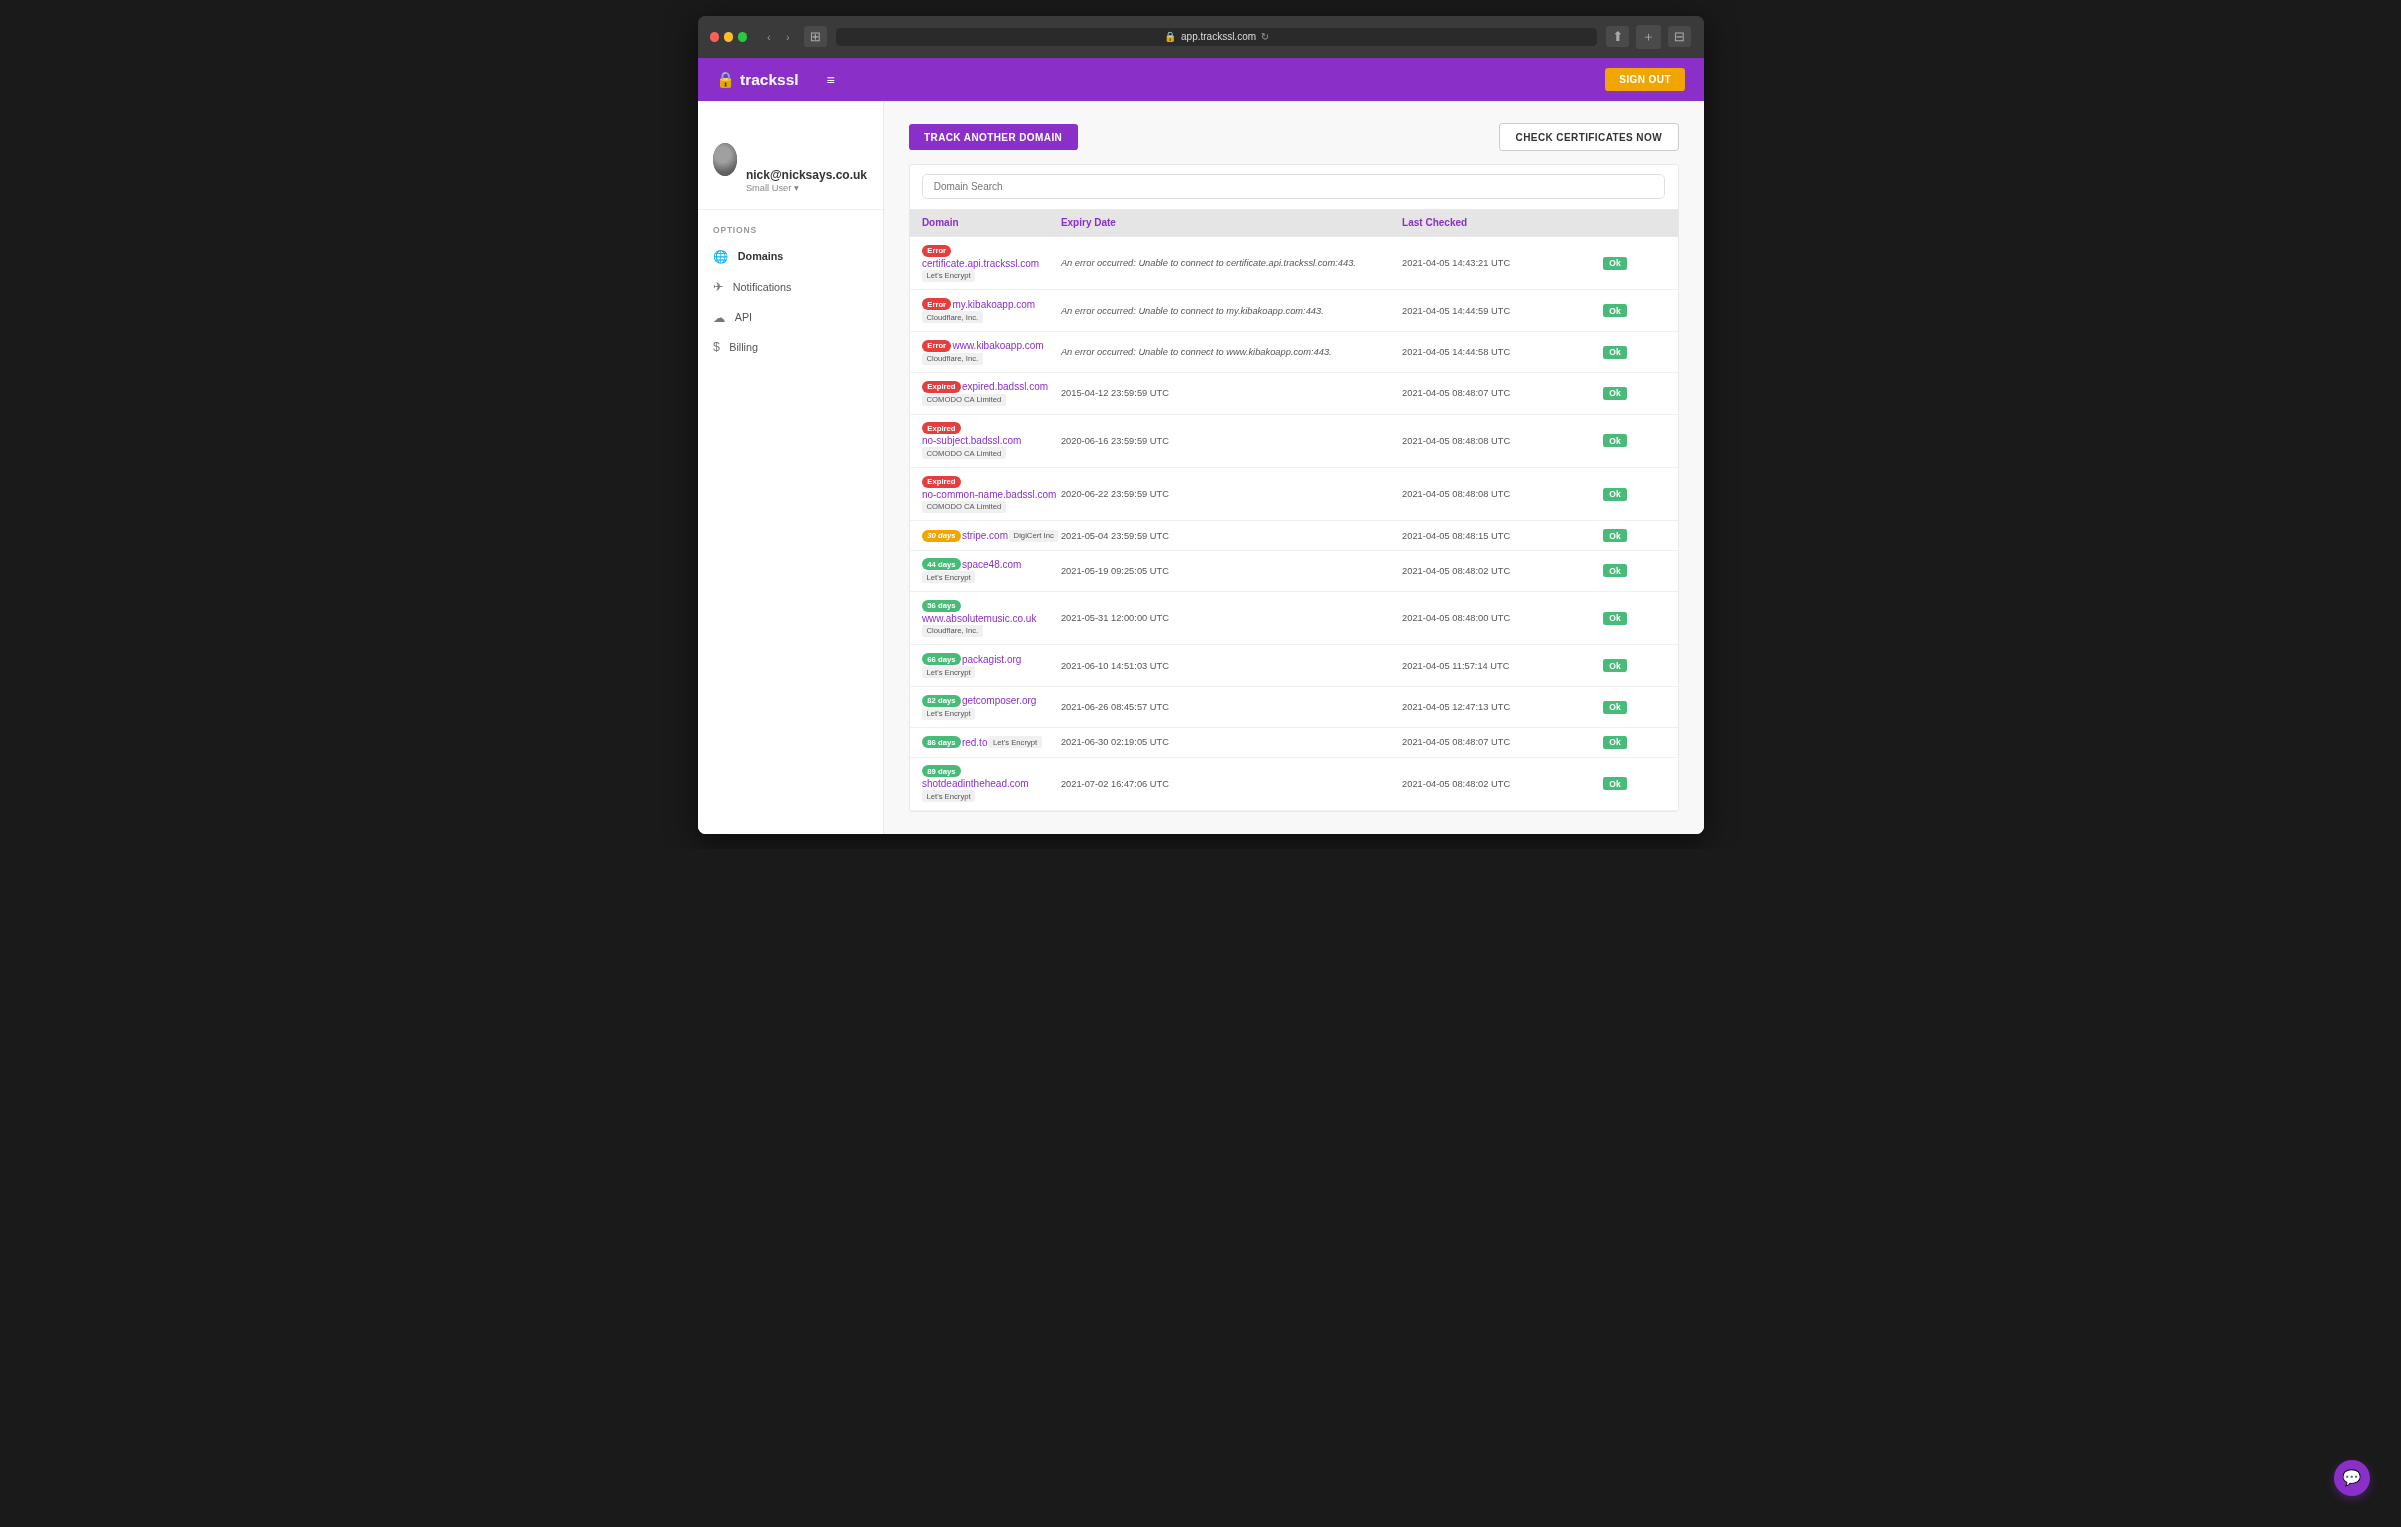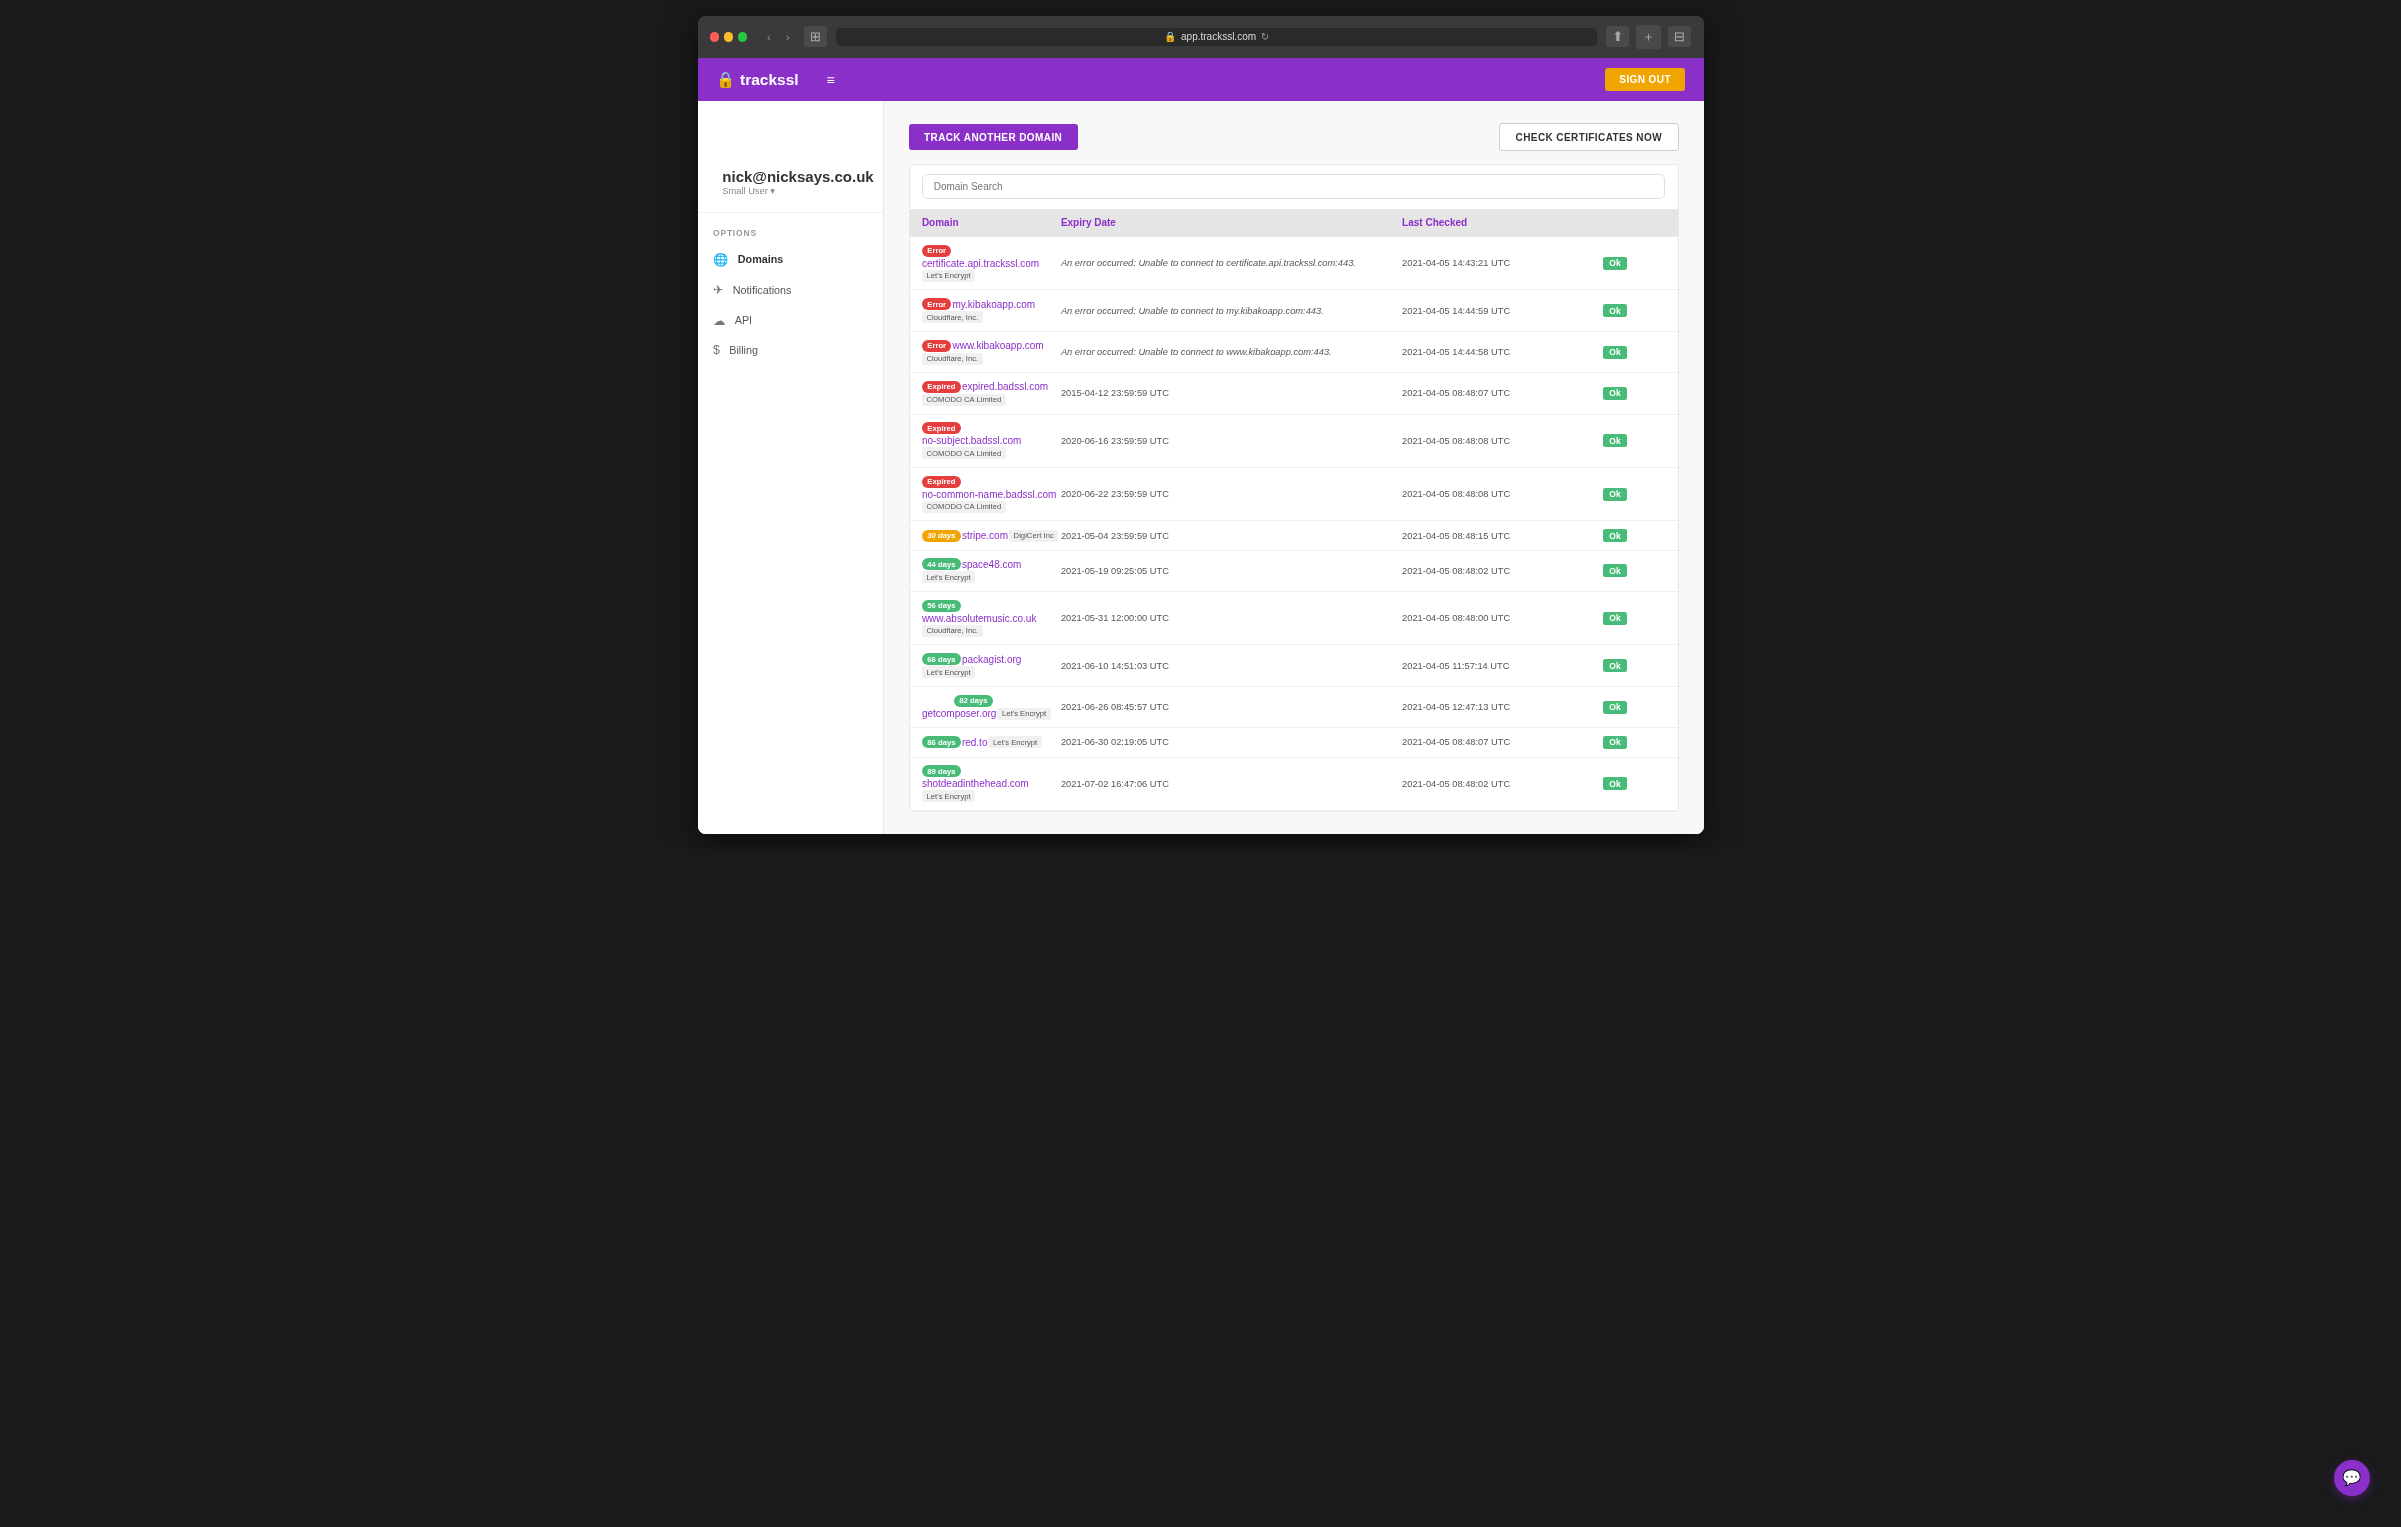--- a/index.html
+++ b/index.html
@@ -119,21 +119,21 @@
       overflow: hidden;
     }
 
     .avatar-img {
       width: 100%;
       height: 100%;
       background: radial-gradient(circle at 40% 35%, #a0a0a0 30%, #606060 70%);
       border-radius: 50%;
     }
 
-    .user-name { font-size: 15px; font-weight: 600; color: #333; margin-top: 42px; }
+    .user-name { font-size: 12px; font-weight: 600; color: #333; margin-top: 42px; }
     .user-role { font-size: 9.3px; color: #888; display: flex; align-items: center; gap: 3.1px; }
 
     .sidebar-section-label {
       font-size: 8.5px;
       color: #999;
       text-transform: uppercase;
       letter-spacing: 0.8px;
       padding: 15.5px 15.5px 6.2px;
       font-weight: 600;
     }
@@ -248,21 +248,21 @@
       font-weight: 600;
       white-space: nowrap;
     }
 
     .badge-error { background: #e53e3e; color: #fff; border-radius: 9.3px; }
     .badge-expired { background: #e53e3e; color: #fff; border-radius: 9.3px; }
     .badge-30 { background: #f0a500; color: #fff; border-radius: 9.3px; font-style: italic; }
     .badge-44 { background: #48bb78; color: #fff; border-radius: 9.3px; }
     .badge-56 { background: #48bb78; color: #fff; border-radius: 9.3px; }
     .badge-66 { background: #48bb78; color: #fff; border-radius: 9.3px; }
-    .badge-82 { background: #48bb78; color: #fff; border-radius: 9.3px; margin-left: 32px; }
+    .badge-82 { background: #48bb78; color: #fff; border-radius: 9.3px; }
     .badge-86 { background: #48bb78; color: #fff; border-radius: 9.3px; }
     .badge-89 { background: #48bb78; color: #fff; border-radius: 9.3px; }
 
     .issuer-badge {
       background: #f0f0f0;
       color: #555;
       border-radius: 2.3px;
       font-size: 7.7px;
       padding: 1.5px 4.6px;
       font-weight: 500;

